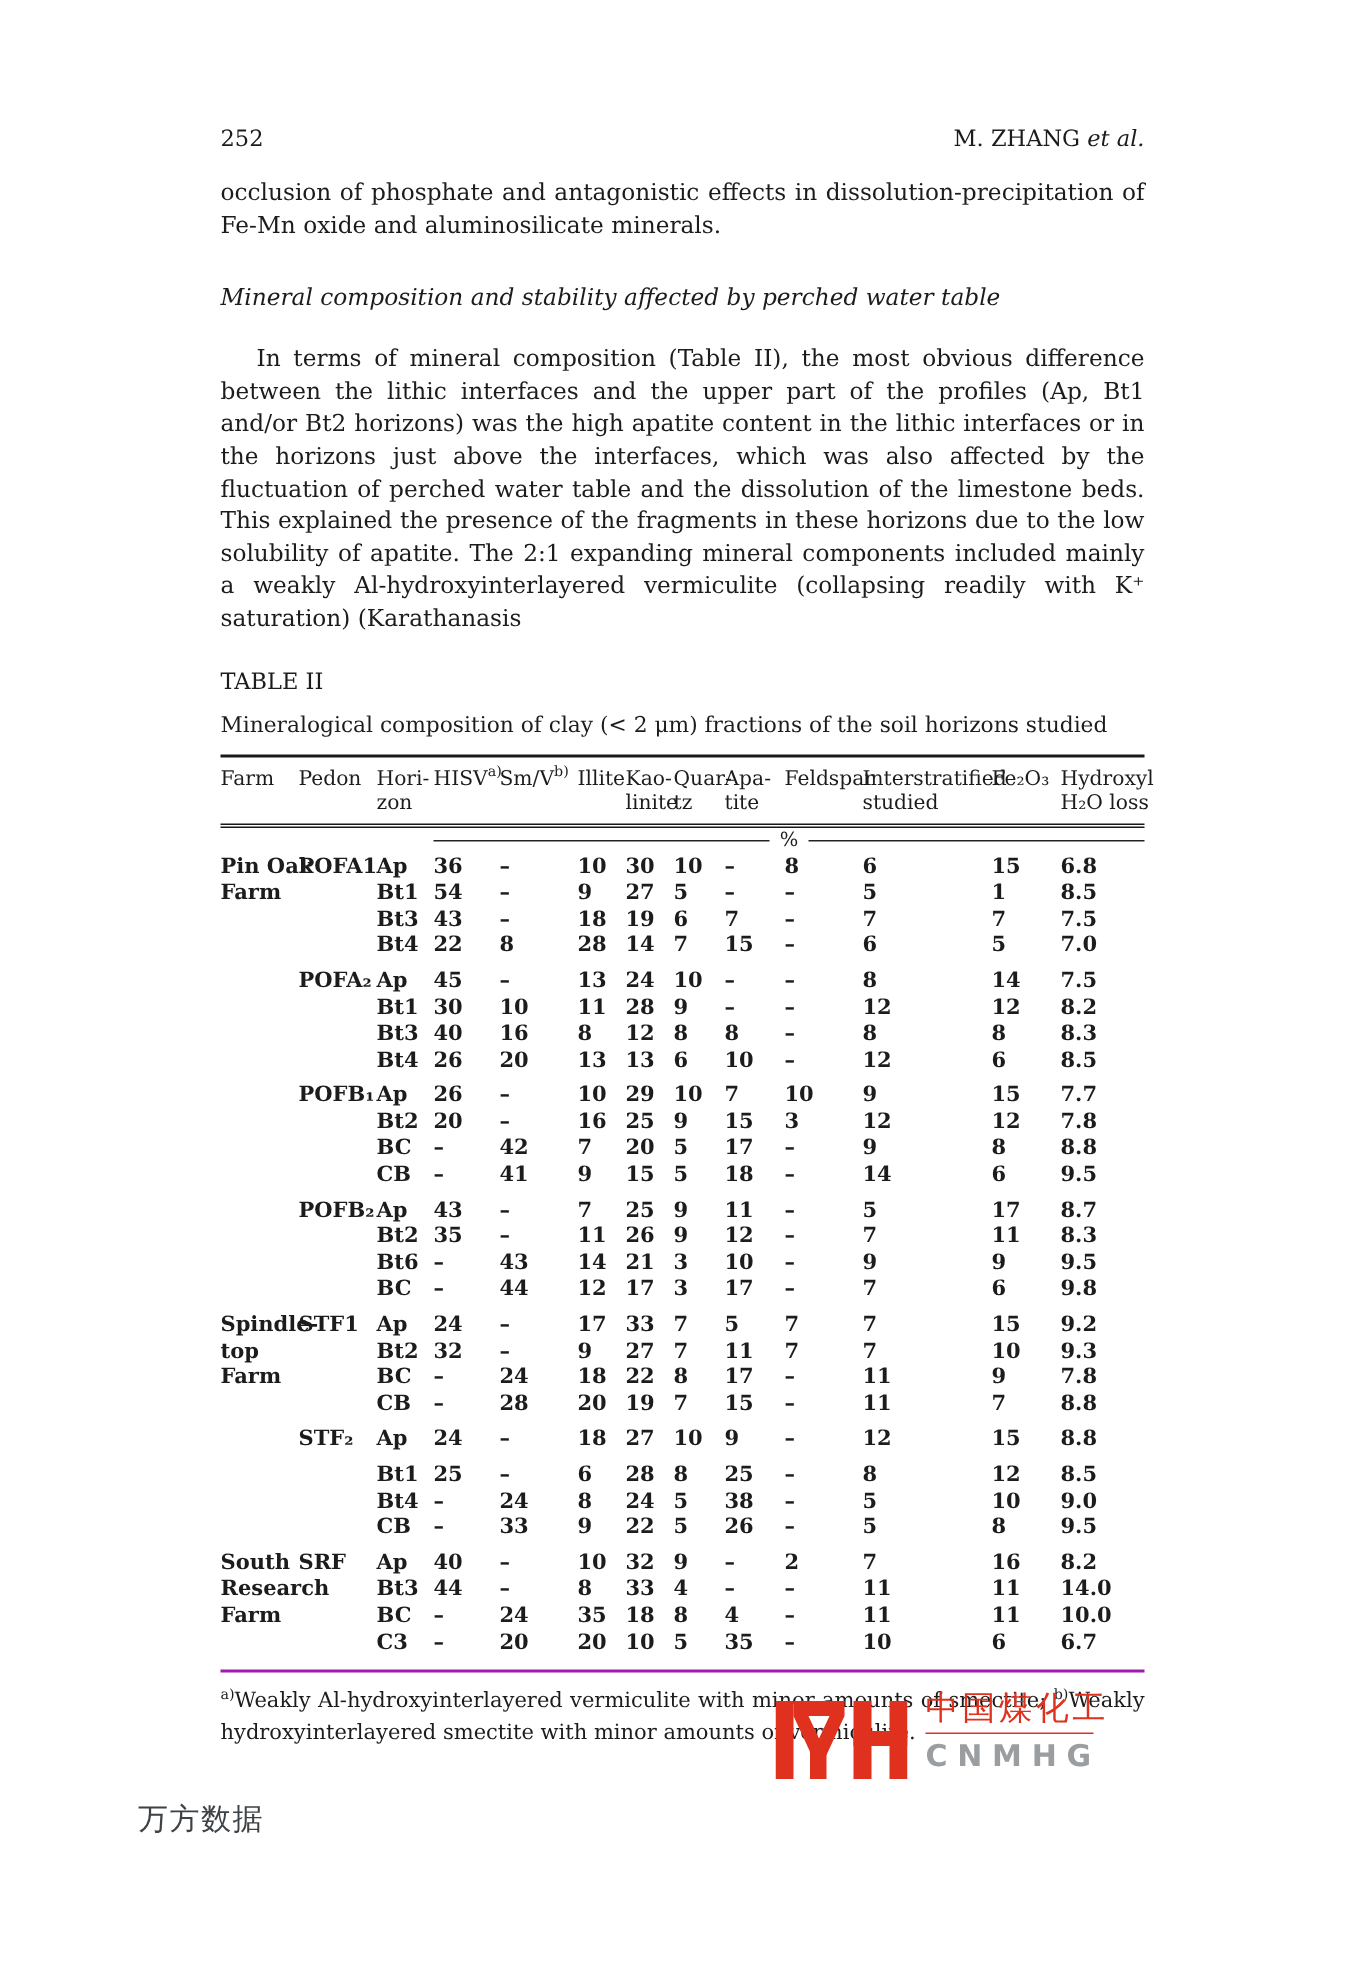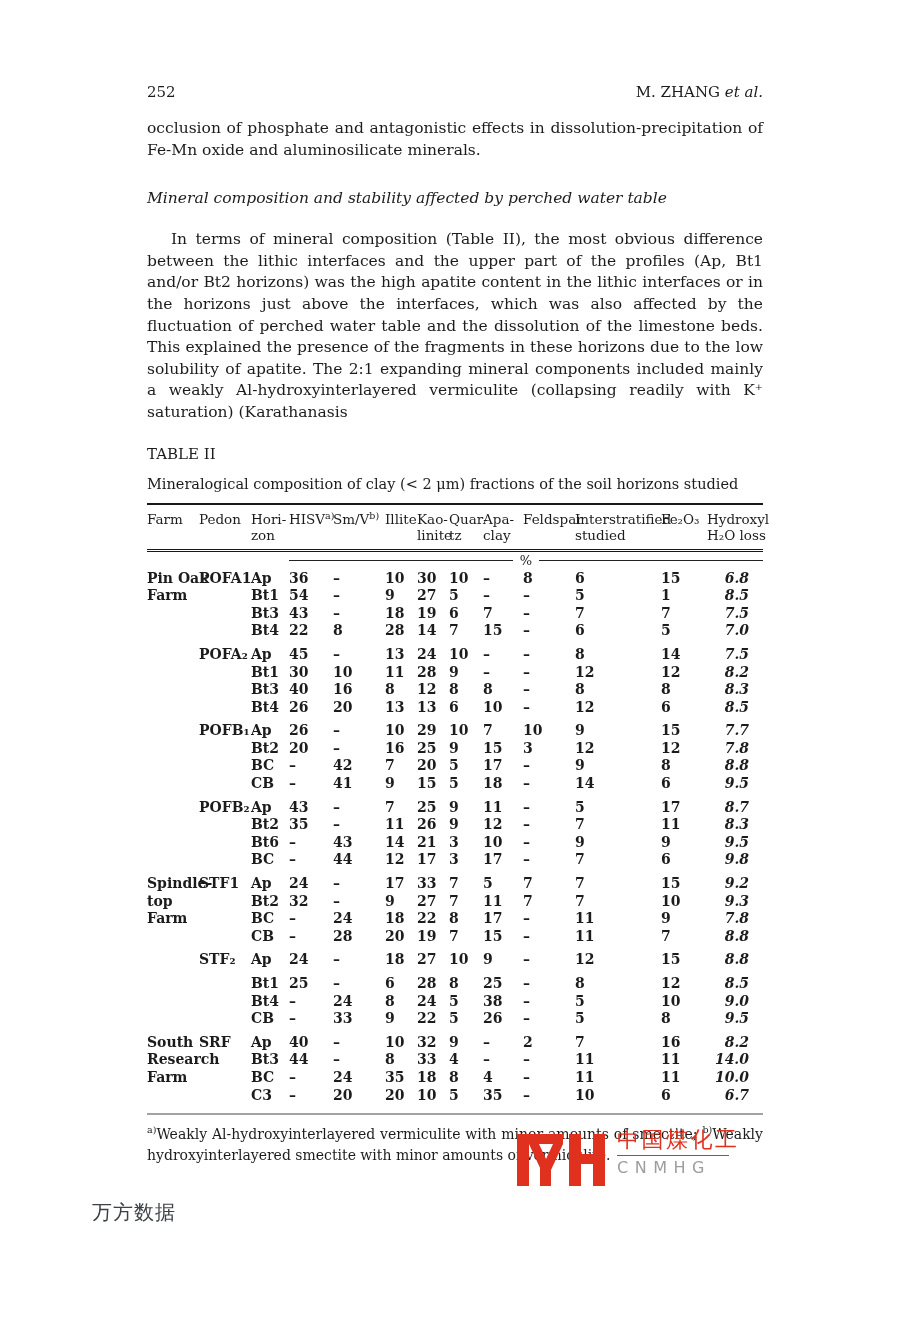--- a/index.html
+++ b/index.html
@@ -8,44 +8,44 @@
   .content{position:absolute;left:147px;top:0;width:616px;}
   .running-head{display:flex;justify-content:space-between;margin-top:84px;
                 font-size:15px;line-height:16px;}
   .para{font-size:15.5px;line-height:21.6px;text-align:justify;margin:0;}
   .p1{margin-top:18px;}
   .section-heading{font-style:italic;font-size:15.5px;margin:27px 0 0 0;line-height:20px;}
   .p2{margin-top:21px;}
   .indent{text-indent:24px;}
   .table-label{margin-top:21px;font-size:15px;}
   .table-caption{margin-top:13px;font-size:14.5px;}
-  .tbl{margin-top:11px;border-bottom:2px solid #a3a3a3;}
+  .tbl{margin-top:11px;border-bottom:2px solid #a21caf;}
   .grid{display:grid;grid-template-columns:52px 52px 38px 44px 52px 32px 32px 34px 40px 52px 86px 46px 56px;}
   .thead{border-top:2px solid #191919;border-bottom:3px double #191919;padding:6px 0 5px;}
   .hcell{font-size:13.5px;line-height:16.5px;white-space:nowrap;}
   .hcell .hl{display:block;}
   sup{font-size:9.5px;vertical-align:super;line-height:0;}
   .unit-row{margin-left:142px;display:flex;align-items:center;height:15px;margin-top:1px;}
   .uline{flex:1;border-top:1.3px solid #222;}
   .usym{margin:0 7px;font-size:13px;line-height:13px;}
   .tbody{padding:2px 0 9px;}
   .trow{font-weight:bold;font-size:14px;line-height:17.6px;}
   .trow.gap{margin-top:6px;}
   .cell{white-space:nowrap;}
-  .c12{text-align:right;padding-right:14px;font-style:italic;}
+  .c12{text-align:left;padding-right:14px;}
   .footnote{margin-top:9px;font-size:14px;line-height:21px;text-align:justify;}
   
   .logo{position:absolute;left:504px;top:1128px;display:flex;align-items:flex-start;padding-left:13px;}
   .logo-mark{width:88px;height:60px;}
   .logo-text{margin-left:12px;}
   .logo-cn{font-family:"DejaVu Sans","Liberation Sans",sans-serif;font-size:22px;line-height:24px;
            color:#e0301e;letter-spacing:2.5px;white-space:nowrap;}
   .logo-rule{border-top:1.6px solid #e0301e;margin-top:3px;width:112px;}
-  .logo-en{font-family:"DejaVu Sans","Liberation Sans",sans-serif;font-size:16px;color:#9a9ea1;
-           letter-spacing:6.5px;margin-top:2px;}
+  .logo-en{font-family:"DejaVu Sans","Liberation Sans",sans-serif;font-size:20px;color:#9a9ea1;
+           letter-spacing:6.5px;margin-top:2px;font-weight:bold;}
   .watermark{position:absolute;left:92px;top:1199px;font-family:"DejaVu Sans","Liberation Sans",sans-serif;
              font-size:20px;color:#3d4247;font-weight:500;letter-spacing:1px;}
 </style>
 </head>
 <body>
 
 <div class="page">
   <div class="content">
 
     <div class="running-head">
@@ -86,21 +86,21 @@
           <div class="hcell">
             <span class="hl">Kao-</span>
             <span class="hl">linite</span>
           </div>
           <div class="hcell">
             <span class="hl">Quar-</span>
             <span class="hl">tz</span>
           </div>
           <div class="hcell">
             <span class="hl">Apa-</span>
-            <span class="hl">clay</span>
+            <span class="hl">tite</span>
           </div>
           <div class="hcell">
             <span class="hl">Feldspar</span>
           </div>
           <div class="hcell">
             <span class="hl">Interstratified</span>
             <span class="hl">studied</span>
           </div>
           <div class="hcell">
             <span class="hl">Fe₂O₃</span>

